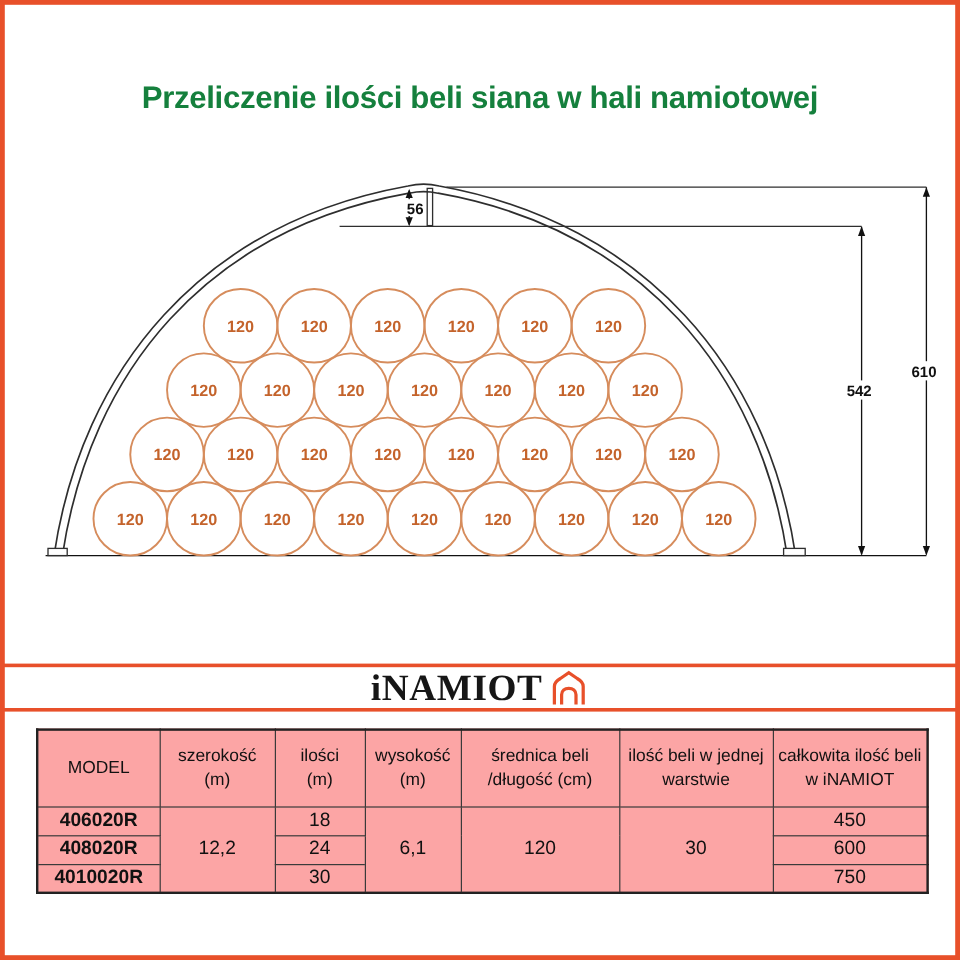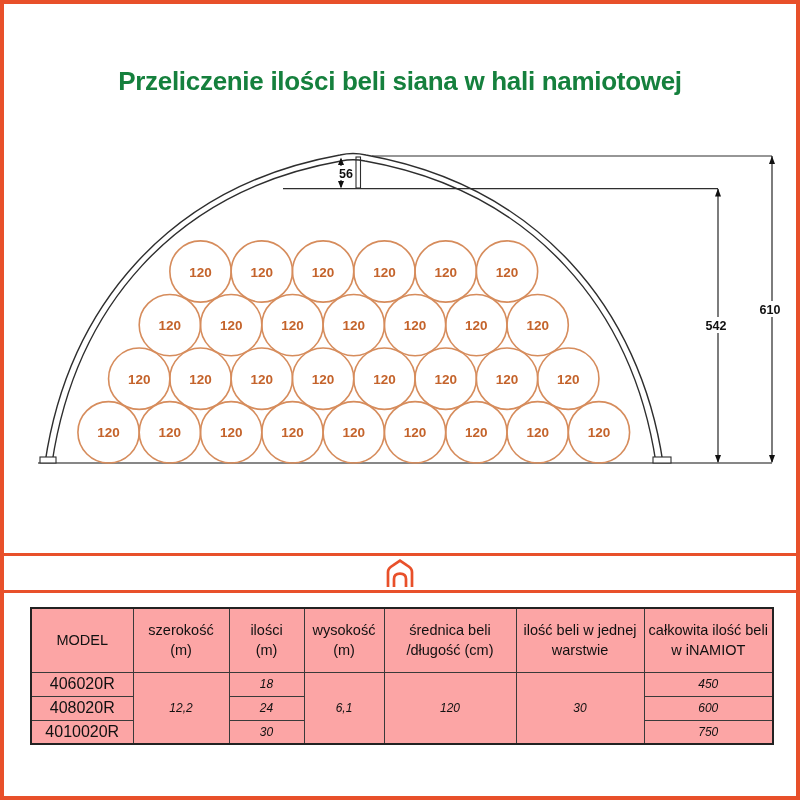--- a/index.html
+++ b/index.html
@@ -41,22 +41,22 @@
   table.spec th, table.spec td{
     border:1px solid #3a3a3a;text-align:center;vertical-align:middle;
     color:#111;padding:0;overflow:hidden;
   }
   table.spec{border:2px solid #222;}
   table.spec thead tr{height:64px;}
   table.spec tbody tr{height:24px;}
   th .h1{display:block;font-size:14.5px;font-weight:400;line-height:1.4;}
   th .h2{display:block;font-size:14.5px;font-weight:400;line-height:1.4;}
   th.model-h{font-size:15px;font-weight:700;}
-  td.model{font-weight:400;font-size:16px;margin-top:34px;}
-  td.num{font-size:12px;font-weight:400;font-style:italic;}
+  td.model{font-weight:700;font-size:16px;margin-top:34px;}
+  td.num{font-size:16px;font-weight:400;}
 </style>
 </head>
 <body style="--accent: #E8502A; --bale-stroke: #D68C5C; --bale-text: #C4632B; --line: #2E2E2E;">
 
 <div class="frame"></div>
 
 <h1 class="title">Przeliczenie ilości beli siana w hali namiotowej</h1>
 
 <svg id="dome" width="800" height="350" viewBox="0 130 800 350">
 
@@ -150,20 +150,21 @@
 
   <line class="dimline" x1="772" y1="156" x2="772" y2="462"></line>
   <path class="arrow" d="M772 156 l-3 8 l6 0 z"></path>
   <path class="arrow" d="M772 463 l-3 -8 l6 0 z"></path>
   <rect class="mask" x="751" y="301" width="40" height="16"></rect>
   <text class="dimtext" x="770" y="314">610</text>
 </svg>
 
 <div class="logo-line top"></div>
 <div class="logo-row">
+  <span class="logo-text">iNAMIOT</span>
   <svg width="34" height="30" viewBox="0 0 34 30">
     <path d="M5 29 L5 14 C5 10.8 7.2 9 10 7.4 L17 2.6 L24 7.4 C26.8 9 29 10.8 29 14 L29 29" fill="none" stroke="var(--accent)" stroke-width="2.7" stroke-linejoin="miter"></path>
     <path d="M11 29 L11 21 C11 17.4 13.6 15.6 17 15.6 C20.4 15.6 23 17.4 23 21 L23 29" fill="none" stroke="var(--accent)" stroke-width="2.7"></path>
   </svg>
 </div>
 <div class="logo-line bottom"></div>
 
 <table class="spec">
   <colgroup>
     <col style="width:102px">

